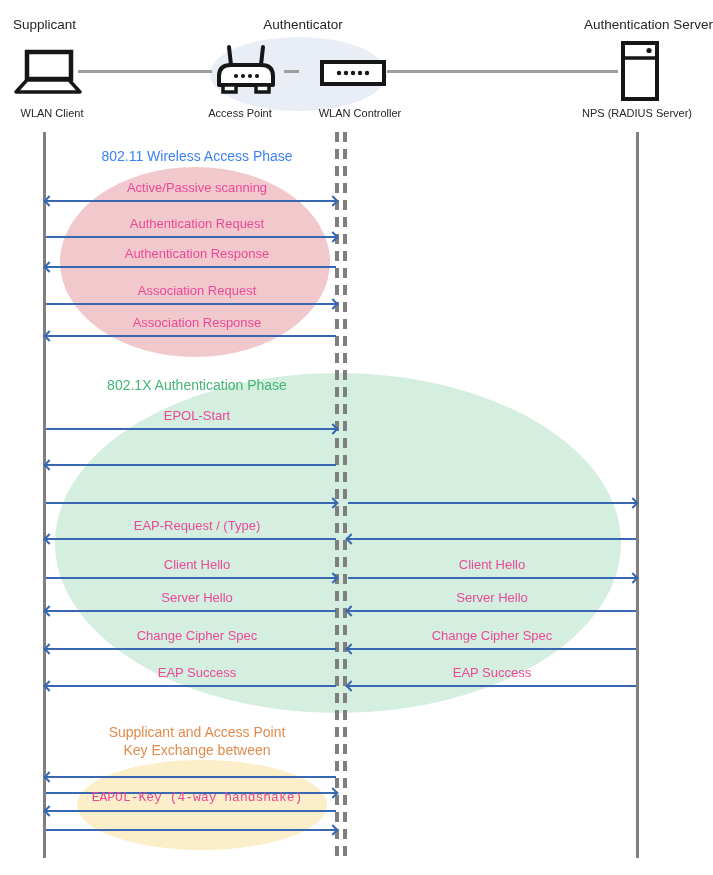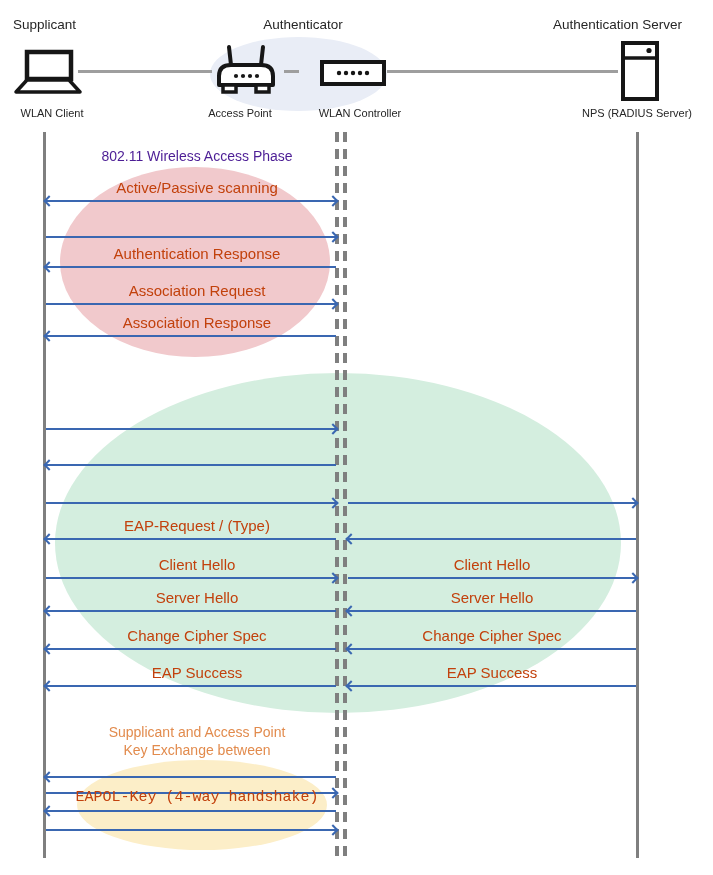--- a/index.html
+++ b/index.html
@@ -2,21 +2,21 @@
 <html><head>
 <meta charset="utf-8">
 <style>
   html,body{margin:0;padding:0;background:#fff;}
   #canvas{position:relative;width:713px;height:875px;background:#fff;overflow:hidden;
           font-family:"Liberation Sans",sans-serif;color:#262626;padding-left:48px;}
   
   .role-label{position:absolute;top:17px;font-size:13.5px;color:#262626;white-space:nowrap;}
   #role-authenticator{left:233px;width:140px;text-align:center;}
   #role-supplicant{left:13px;}
-  #role-authserver{left:553px;width:160px;text-align:left;}
+  #role-authserver{left:553px;width:160px;text-align:right;}
   .conn{position:absolute;top:70px;height:3px;background:#9E9E9E;}
   #conn1{left:78px;width:134px;}
   #conn2{left:284px;width:15px;}
   #conn3{left:387px;width:231px;}
   #header-ellipse{position:absolute;left:210px;top:37px;width:177px;height:74px;border-radius:50%;}
   .icon{position:absolute;line-height:0;}
   #icon-laptop{left:13px;top:49px;}
   #icon-ap{left:215px;top:42px;}
   #icon-controller{left:320px;top:60px;}
   #icon-server{left:621px;top:41px;}
@@ -41,21 +41,21 @@
   .phase-title{position:absolute;font-size:14px;text-align:center;z-index:3;line-height:18px;white-space:nowrap;}
   #pt1{left:90px;top:147px;width:214px;}
   #pt2{left:90px;top:376px;width:214px;}
   #pt3{left:77px;top:723px;width:240px;}
   
   #messages{position:absolute;left:0;top:0;width:713px;height:875px;z-index:2;}
   .msg-line{position:absolute;height:2px;}
   .head{position:absolute;width:8px;height:8px;top:-3.5px;box-sizing:border-box;}
   .hl{left:-1px;border-top:2.5px solid;border-left:2.5px solid;transform:rotate(-45deg);}
   .hr{right:-1px;border-top:2.5px solid;border-right:2.5px solid;transform:rotate(45deg);}
-  .msg-label{position:absolute;width:280px;text-align:center;font-size:15px;color:#c2410c;
+  .msg-label{position:absolute;width:280px;text-align:center;font-size:13px;color:#ec4899;
              height:16px;line-height:16px;white-space:nowrap;}
   svg{display:block;}
 </style>
 </head>
 <body>
 
 <div id="canvas">
 
   <div class="role-label" id="role-supplicant">Supplicant</div>
   <div class="role-label" id="role-authenticator">Authenticator</div>
@@ -111,50 +111,53 @@
 
   <div class="phase-ellipse" id="pe1" style="background: rgb(241, 201, 204);"></div>
   <div class="phase-ellipse" id="pe2" style="background: rgb(212, 238, 223);"></div>
   <div class="phase-ellipse" id="pe3" style="background: rgb(252, 238, 200);"></div>
 
   <div class="lifeline" id="ll-client" style="background: rgb(127, 127, 127);"></div>
   <div class="lifeline ll-dash" id="ll-dash1" style="background: repeating-linear-gradient(rgb(127, 127, 127) 0px, rgb(127, 127, 127) 10px, transparent 10px, transparent 17px);"></div>
   <div class="lifeline ll-dash" id="ll-dash2" style="background: repeating-linear-gradient(rgb(127, 127, 127) 0px, rgb(127, 127, 127) 10px, transparent 10px, transparent 17px);"></div>
   <div class="lifeline" id="ll-server" style="background: rgb(127, 127, 127);"></div>
 
-  <div class="phase-title" id="pt1" style="color: #4c1d95;">802.11 Wireless Access Phase</div>
+  <div class="phase-title" id="pt1" style="color: #3b82f6;">802.11 Wireless Access Phase</div>
+  <div class="phase-title" id="pt2" style="color: rgb(66, 181, 117);">802.1X Authentication Phase</div>
   <div class="phase-title" id="pt3" style="color: rgb(226, 139, 77);">
     <div>Supplicant and Access Point</div>
     <div>Key Exchange between</div>
   </div>
 
   <div id="messages">
       <div class="msg-line" style="left: 46px; top: 200px; width: 290px; background: rgb(58, 103, 177);">
         <span class="head hl" style="border-color: rgb(58, 103, 177);"></span>
         <span class="head hr" style="border-color: rgb(58, 103, 177);"></span>
       </div>
       <div class="msg-label" style="left: 57px; top: 180px;">Active/Passive scanning</div>
       <div class="msg-line" style="left: 46px; top: 236px; width: 290px; background: rgb(58, 103, 177);">
         <span class="head hr" style="border-color: rgb(58, 103, 177);"></span>
       </div>
+      <div class="msg-label" style="left: 57px; top: 216px;">Authentication Request</div>
       <div class="msg-line" style="left: 46px; top: 266px; width: 290px; background: rgb(58, 103, 177);">
         <span class="head hl" style="border-color: rgb(58, 103, 177);"></span>
       </div>
       <div class="msg-label" style="left: 57px; top: 246px;">Authentication Response</div>
       <div class="msg-line" style="left: 46px; top: 303px; width: 290px; background: rgb(58, 103, 177);">
         <span class="head hr" style="border-color: rgb(58, 103, 177);"></span>
       </div>
       <div class="msg-label" style="left: 57px; top: 283px;">Association Request</div>
       <div class="msg-line" style="left: 46px; top: 335px; width: 290px; background: rgb(58, 103, 177);">
         <span class="head hl" style="border-color: rgb(58, 103, 177);"></span>
       </div>
       <div class="msg-label" style="left: 57px; top: 315px;">Association Response</div>
       <div class="msg-line" style="left: 46px; top: 428px; width: 290px; background: rgb(58, 103, 177);">
         <span class="head hr" style="border-color: rgb(58, 103, 177);"></span>
       </div>
+      <div class="msg-label" style="left: 57px; top: 408px;">EPOL-Start</div>
       <div class="msg-line" style="left: 46px; top: 464px; width: 290px; background: rgb(58, 103, 177);">
         <span class="head hl" style="border-color: rgb(58, 103, 177);"></span>
       </div>
       <div class="msg-line" style="left: 46px; top: 502px; width: 290px; background: rgb(58, 103, 177);">
         <span class="head hr" style="border-color: rgb(58, 103, 177);"></span>
       </div>
       <div class="msg-line" style="left: 348px; top: 502px; width: 288px; background: rgb(58, 103, 177);">
         <span class="head hr" style="border-color: rgb(58, 103, 177);"></span>
       </div>
       <div class="msg-line" style="left: 46px; top: 538px; width: 290px; background: rgb(58, 103, 177);">

